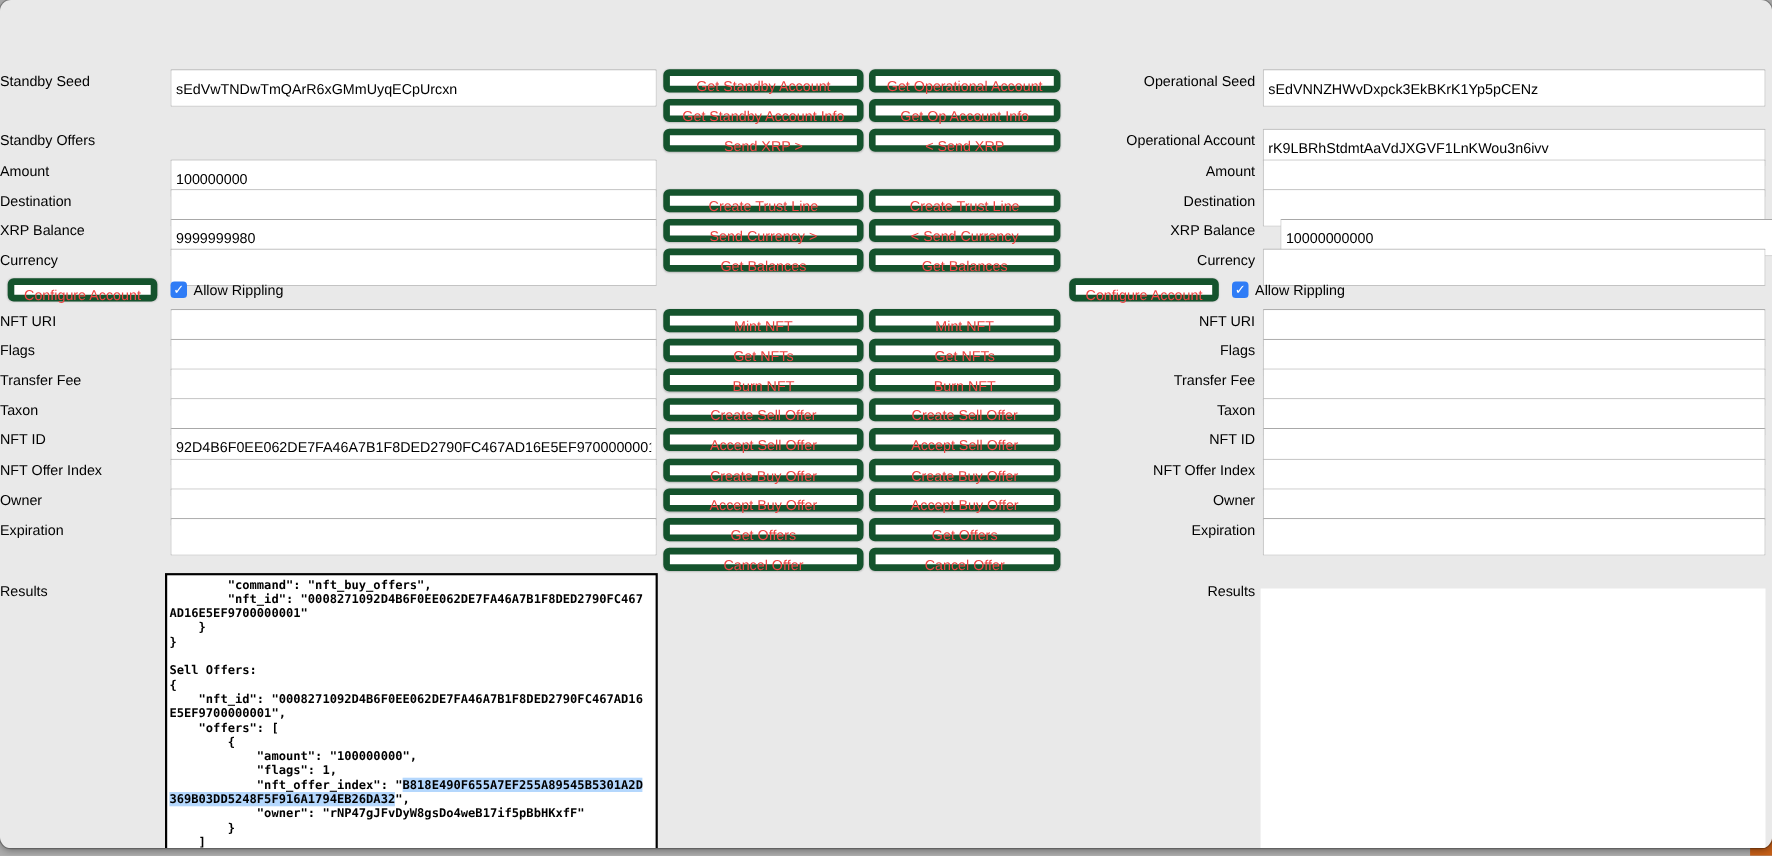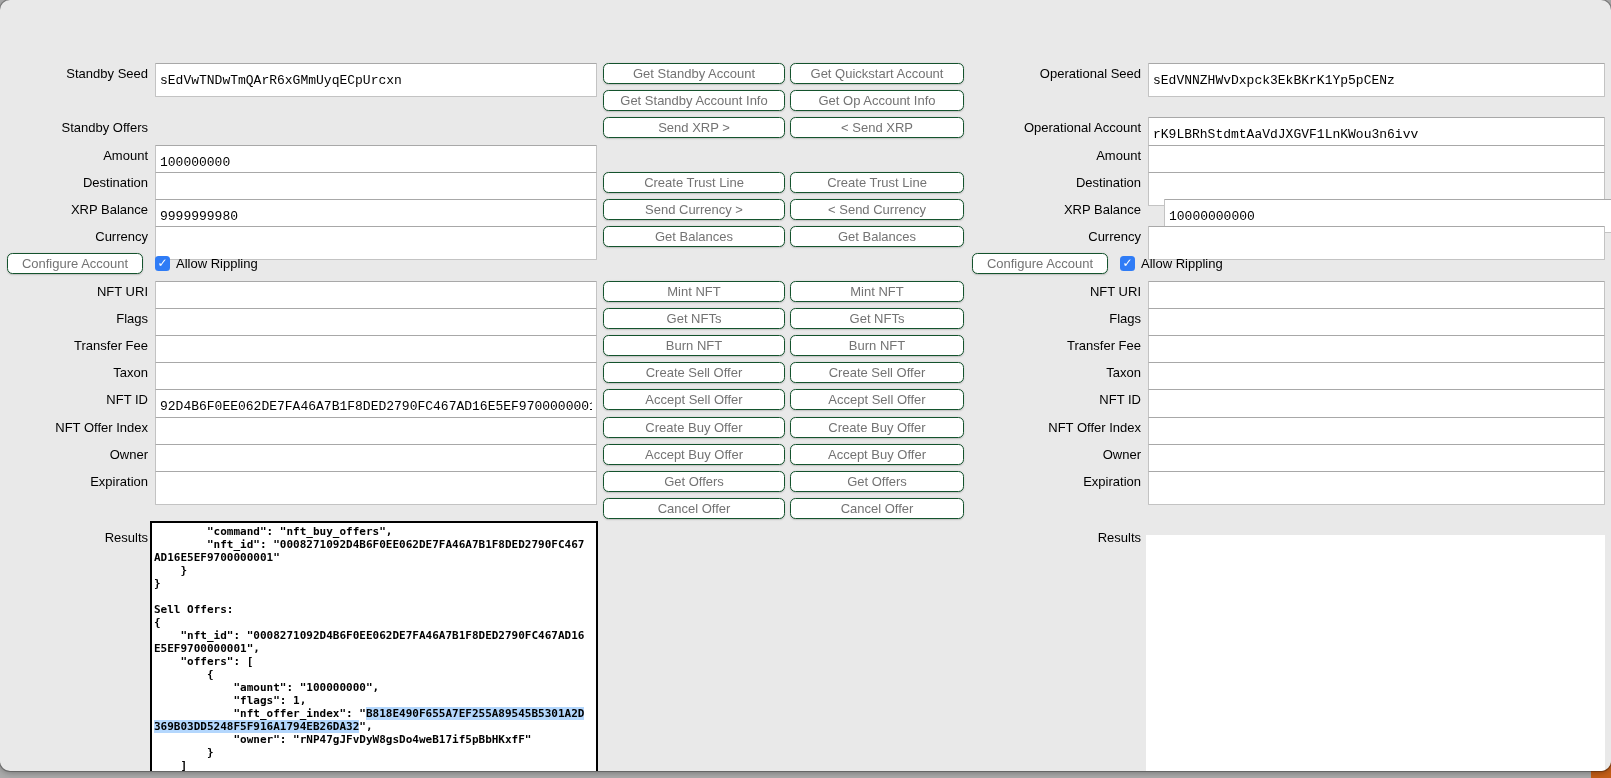--- a/index.html
+++ b/index.html
@@ -12,31 +12,31 @@
   .titlebar{position:absolute;left:0;top:0;width:100%;height:27px;background:#f7f2ed;
     border-bottom:1px solid #d4cfc9;}
   .title{position:absolute;left:0;right:0;top:0;height:27px;line-height:27px;text-align:center;
     font-size:13px;font-weight:bold;color:#433f3c;}
   .traffic{position:absolute;left:8px;top:8px;display:flex;gap:8px;}
   .tl{width:12px;height:12px;border-radius:50%;display:inline-block;}
   .tl.red{background:#ff5f57;border:0.5px solid #e0443e;}
   .tl.yellow{background:#febc2e;border:0.5px solid #d89e24;}
   .tl.green{background:#28c840;border:0.5px solid #1dad2b;}
   .body{position:absolute;left:0;top:28px;right:0;bottom:0;}
-  .lbl{position:absolute;left:0;width:148px;height:21px;line-height:21px;text-align:right;
+  .lbl{position:absolute;left:0;width:148px;height:21px;line-height:21px;
     font-size:13px;color:#000;white-space:nowrap;}
   .lbl-r{position:absolute;left:960px;width:181px;height:21px;line-height:21px;text-align:right;
     font-size:13px;color:#000;white-space:nowrap;}
   .fld{position:absolute;height:21px;background:#fff;border:1px solid #c3c3c3;border-top-color:#a8a8a8;
-    font-size:13px;font-family:Liberation Mono, monospace;padding:16px 4px;box-sizing:border-box;
+    font-size:13px;font-family:Liberation Sans, sans-serif;padding:16px 4px;box-sizing:border-box;
     outline:none;border-radius:1px;}
   .fld.l{left:155px;width:442px;}
   .fld.r{left:1148px;width:457px;}
-  .btn{position:absolute;height:21px;background:#fff;border:1px solid #14532d;border-radius:5.5px;
-    font-size:13px;color:#737373;text-align:center;line-height:19px;box-sizing:border-box;
+  .btn{position:absolute;height:21px;background:#fff;border:6px solid #14532d;border-radius:5.5px;
+    font-size:13px;color:#ef4444;text-align:center;line-height:19px;box-sizing:border-box;
     box-shadow:0 0.5px 1.5px rgba(0,0,0,0.18);cursor:default;white-space:nowrap;}
   .btn.c1{left:603px;width:182px;}
   .btn.c2{left:790px;width:174px;}
   .btn.cfg-l{left:7px;width:136px;}
   .btn.cfg-r{left:972px;width:136px;}
   .chkwrap{position:absolute;display:flex;align-items:center;gap:6px;height:21px;}
   .chk{width:15px;height:15px;border-radius:3.5px;background:#2f7cf6;color:#fff;font-size:12px;
     line-height:15px;text-align:center;font-weight:bold;}
   .chklbl{font-size:13px;color:#000;}
   .results-box{position:absolute;background:#fff;box-sizing:border-box;}
@@ -134,21 +134,21 @@
       <div class="btn c1" style="top:253px">Mint NFT</div>
       <div class="btn c1" style="top:280px">Get NFTs</div>
       <div class="btn c1" style="top:307px">Burn NFT</div>
       <div class="btn c1" style="top:334px">Create Sell Offer</div>
       <div class="btn c1" style="top:361px">Accept Sell Offer</div>
       <div class="btn c1" style="top:389px">Create Buy Offer</div>
       <div class="btn c1" style="top:416px">Accept Buy Offer</div>
       <div class="btn c1" style="top:443px">Get Offers</div>
       <div class="btn c1" style="top:470px">Cancel Offer</div>
 
-      <div class="btn c2" style="top:35px">Get Quickstart Account</div>
+      <div class="btn c2" style="top:35px">Get Operational Account</div>
       <div class="btn c2" style="top:62px">Get Op Account Info</div>
       <div class="btn c2" style="top:89px">&lt; Send XRP</div>
       <div class="btn c2" style="top:144px">Create Trust Line</div>
       <div class="btn c2" style="top:171px">&lt; Send Currency</div>
       <div class="btn c2" style="top:198px">Get Balances</div>
       <div class="btn c2" style="top:253px">Mint NFT</div>
       <div class="btn c2" style="top:280px">Get NFTs</div>
       <div class="btn c2" style="top:307px">Burn NFT</div>
       <div class="btn c2" style="top:334px">Create Sell Offer</div>
       <div class="btn c2" style="top:361px">Accept Sell Offer</div>

